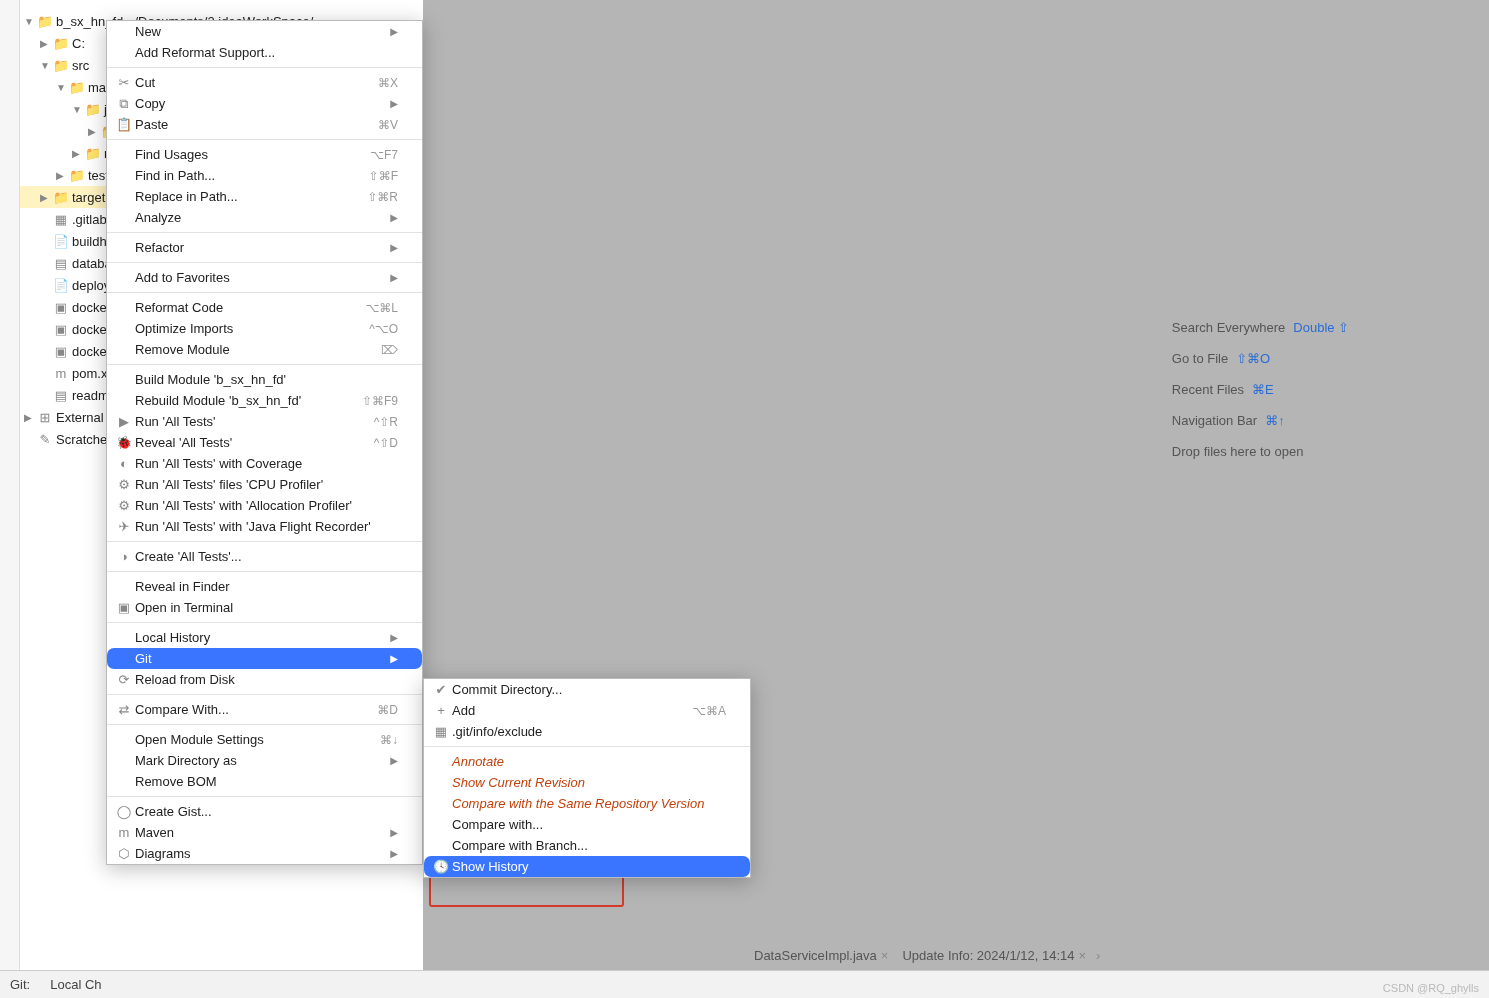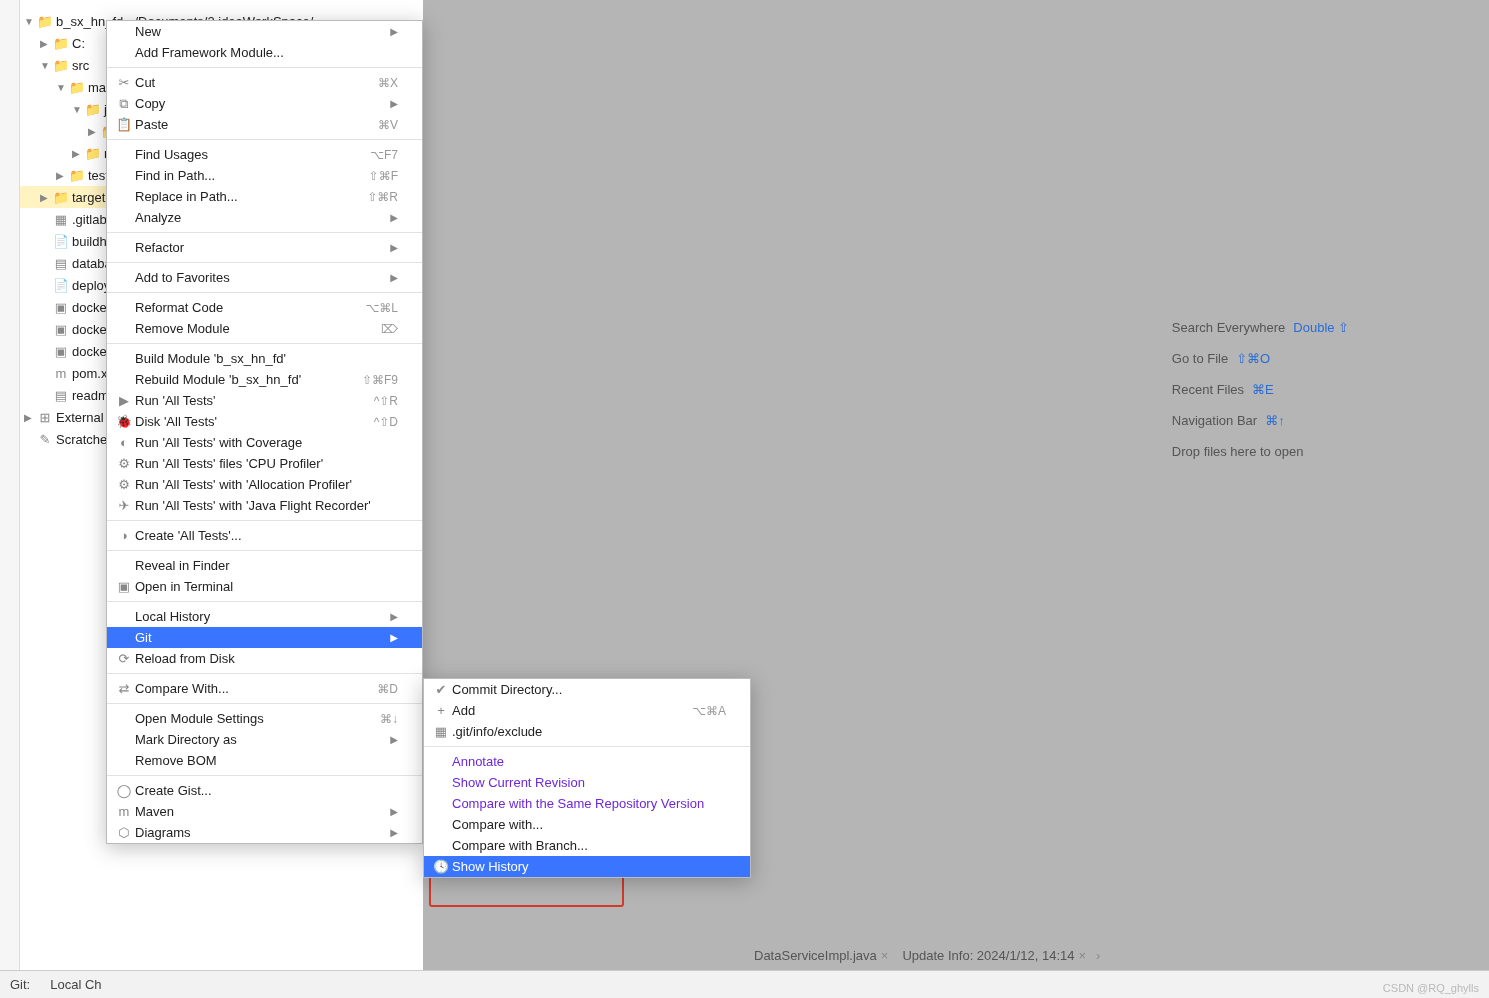--- a/index.html
+++ b/index.html
@@ -15,22 +15,22 @@
 .tree-item.depth1 { padding-left: 20px; }
 .tree-item.depth2 { padding-left: 36px; }
 .tree-item.depth3 { padding-left: 52px; }
 .tree-item.depth4 { padding-left: 68px; }
 .target-hl { background: #fff3c2; }
 .orange-icon { color: #e8a23a; }
 .blue-icon { color: #3a7fd5; }
 
 .context-menu { position: absolute; left: 106px; top: 20px; width: 317px; background: #fff; border: 1px solid #bbb; box-shadow: 0 4px 20px rgba(0,0,0,0.25); z-index: 10; }
 .menu-item { display: flex; align-items: center; height: 21px; padding: 0 24px 0 6px; color: #222; cursor: default; }
-.menu-item.selected { background: #3a75ff; color: #fff; }
-.menu-item.disabled { color: #6d28d9; }
+.menu-item.selected { background: #3a75ff; color: #fff; border-radius: 7px; }
+.menu-item.disabled { color: #c2410c; font-style: italic; }
 .menu-item .mi-icon { width: 22px; display: inline-flex; justify-content: center; color: #888; }
 .menu-item.selected .mi-icon { color: #fff; }
 .menu-item .mi-label { flex: 1; }
 .menu-item .mi-shortcut { color: #999; font-size: 12px; }
 .menu-item .mi-submenu { color: #888; font-size: 10px; margin-left: 6px; }
 .menu-item.selected .mi-submenu { color: #fff; }
 .menu-sep { height: 1px; background: #e2e2e2; margin: 4px 0; }
 .red-box { position: absolute; border: 2px solid #d43a2a; border-radius: 3px; pointer-events: none; }
 
 .submenu { position: absolute; left: 423px; top: 678px; width: 328px; background: #fff; border: 1px solid #bbb; box-shadow: 0 4px 20px rgba(0,0,0,0.25); z-index: 20; }
@@ -200,21 +200,21 @@
 </div>
 
 <div class="context-menu" id="ctx">
     <div class="menu-item">
       <span class="mi-icon"></span>
       <span class="mi-label">New</span>
       <span class="mi-submenu">▶</span>
     </div>
     <div class="menu-item">
       <span class="mi-icon"></span>
-      <span class="mi-label">Add Framework Module...</span>
+      <span class="mi-label">Add Reformat Support...</span>
     </div>
     <div class="menu-sep"></div>
     <div class="menu-item">
       <span class="mi-icon">✂</span>
       <span class="mi-label">Cut</span>
       <span class="mi-shortcut">⌘X</span>
     </div>
     <div class="menu-item">
       <span class="mi-icon">⧉</span>
       <span class="mi-label">Copy</span>
@@ -259,41 +259,46 @@
       <span class="mi-submenu">▶</span>
     </div>
     <div class="menu-sep"></div>
     <div class="menu-item">
       <span class="mi-icon"></span>
       <span class="mi-label">Reformat Code</span>
       <span class="mi-shortcut">⌥⌘L</span>
     </div>
     <div class="menu-item">
       <span class="mi-icon"></span>
+      <span class="mi-label">Optimize Imports</span>
+      <span class="mi-shortcut">^⌥O</span>
+    </div>
+    <div class="menu-item">
+      <span class="mi-icon"></span>
       <span class="mi-label">Remove Module</span>
       <span class="mi-shortcut">⌦</span>
     </div>
     <div class="menu-sep"></div>
     <div class="menu-item">
       <span class="mi-icon"></span>
       <span class="mi-label">Build Module 'b_sx_hn_fd'</span>
     </div>
     <div class="menu-item">
       <span class="mi-icon"></span>
       <span class="mi-label">Rebuild Module 'b_sx_hn_fd'</span>
       <span class="mi-shortcut">⇧⌘F9</span>
     </div>
     <div class="menu-item">
       <span class="mi-icon">▶</span>
       <span class="mi-label">Run 'All Tests'</span>
       <span class="mi-shortcut">^⇧R</span>
     </div>
     <div class="menu-item">
       <span class="mi-icon">🐞</span>
-      <span class="mi-label">Disk 'All Tests'</span>
+      <span class="mi-label">Reveal 'All Tests'</span>
       <span class="mi-shortcut">^⇧D</span>
     </div>
     <div class="menu-item">
       <span class="mi-icon">◐</span>
       <span class="mi-label">Run 'All Tests' with Coverage</span>
     </div>
     <div class="menu-item">
       <span class="mi-icon">⚙</span>
       <span class="mi-label">Run 'All Tests' files 'CPU Profiler'</span>
     </div>

